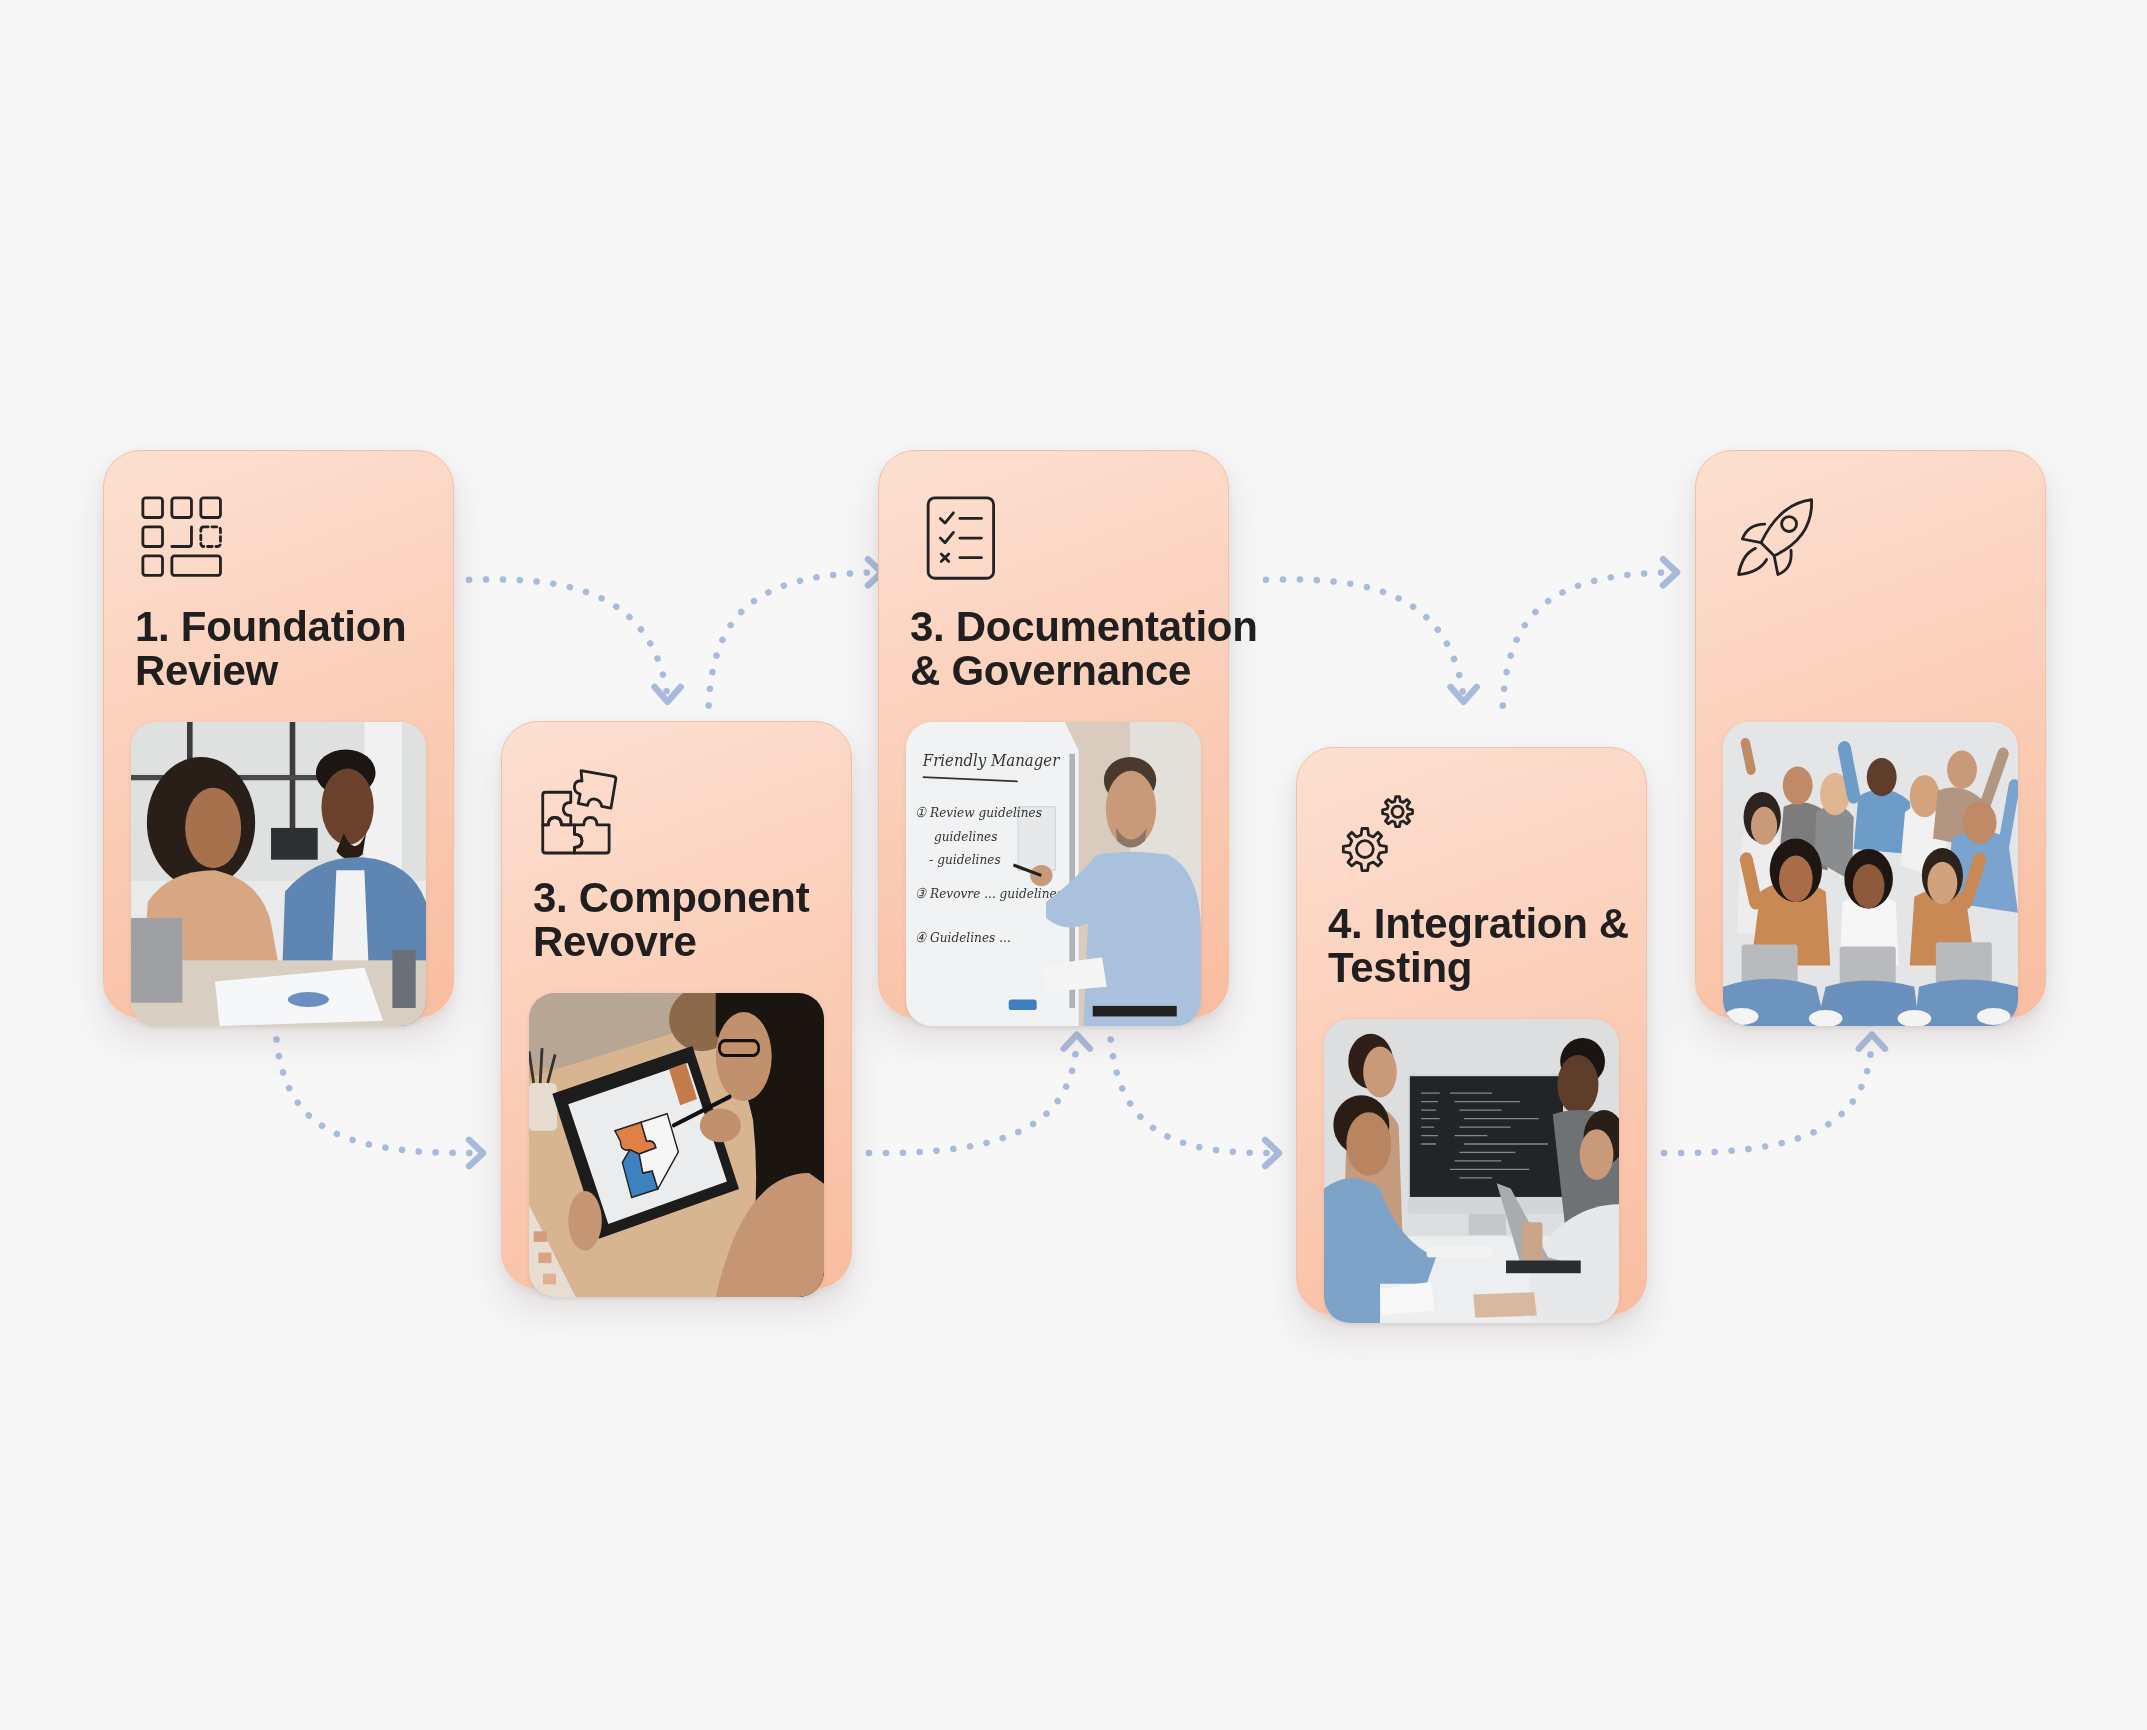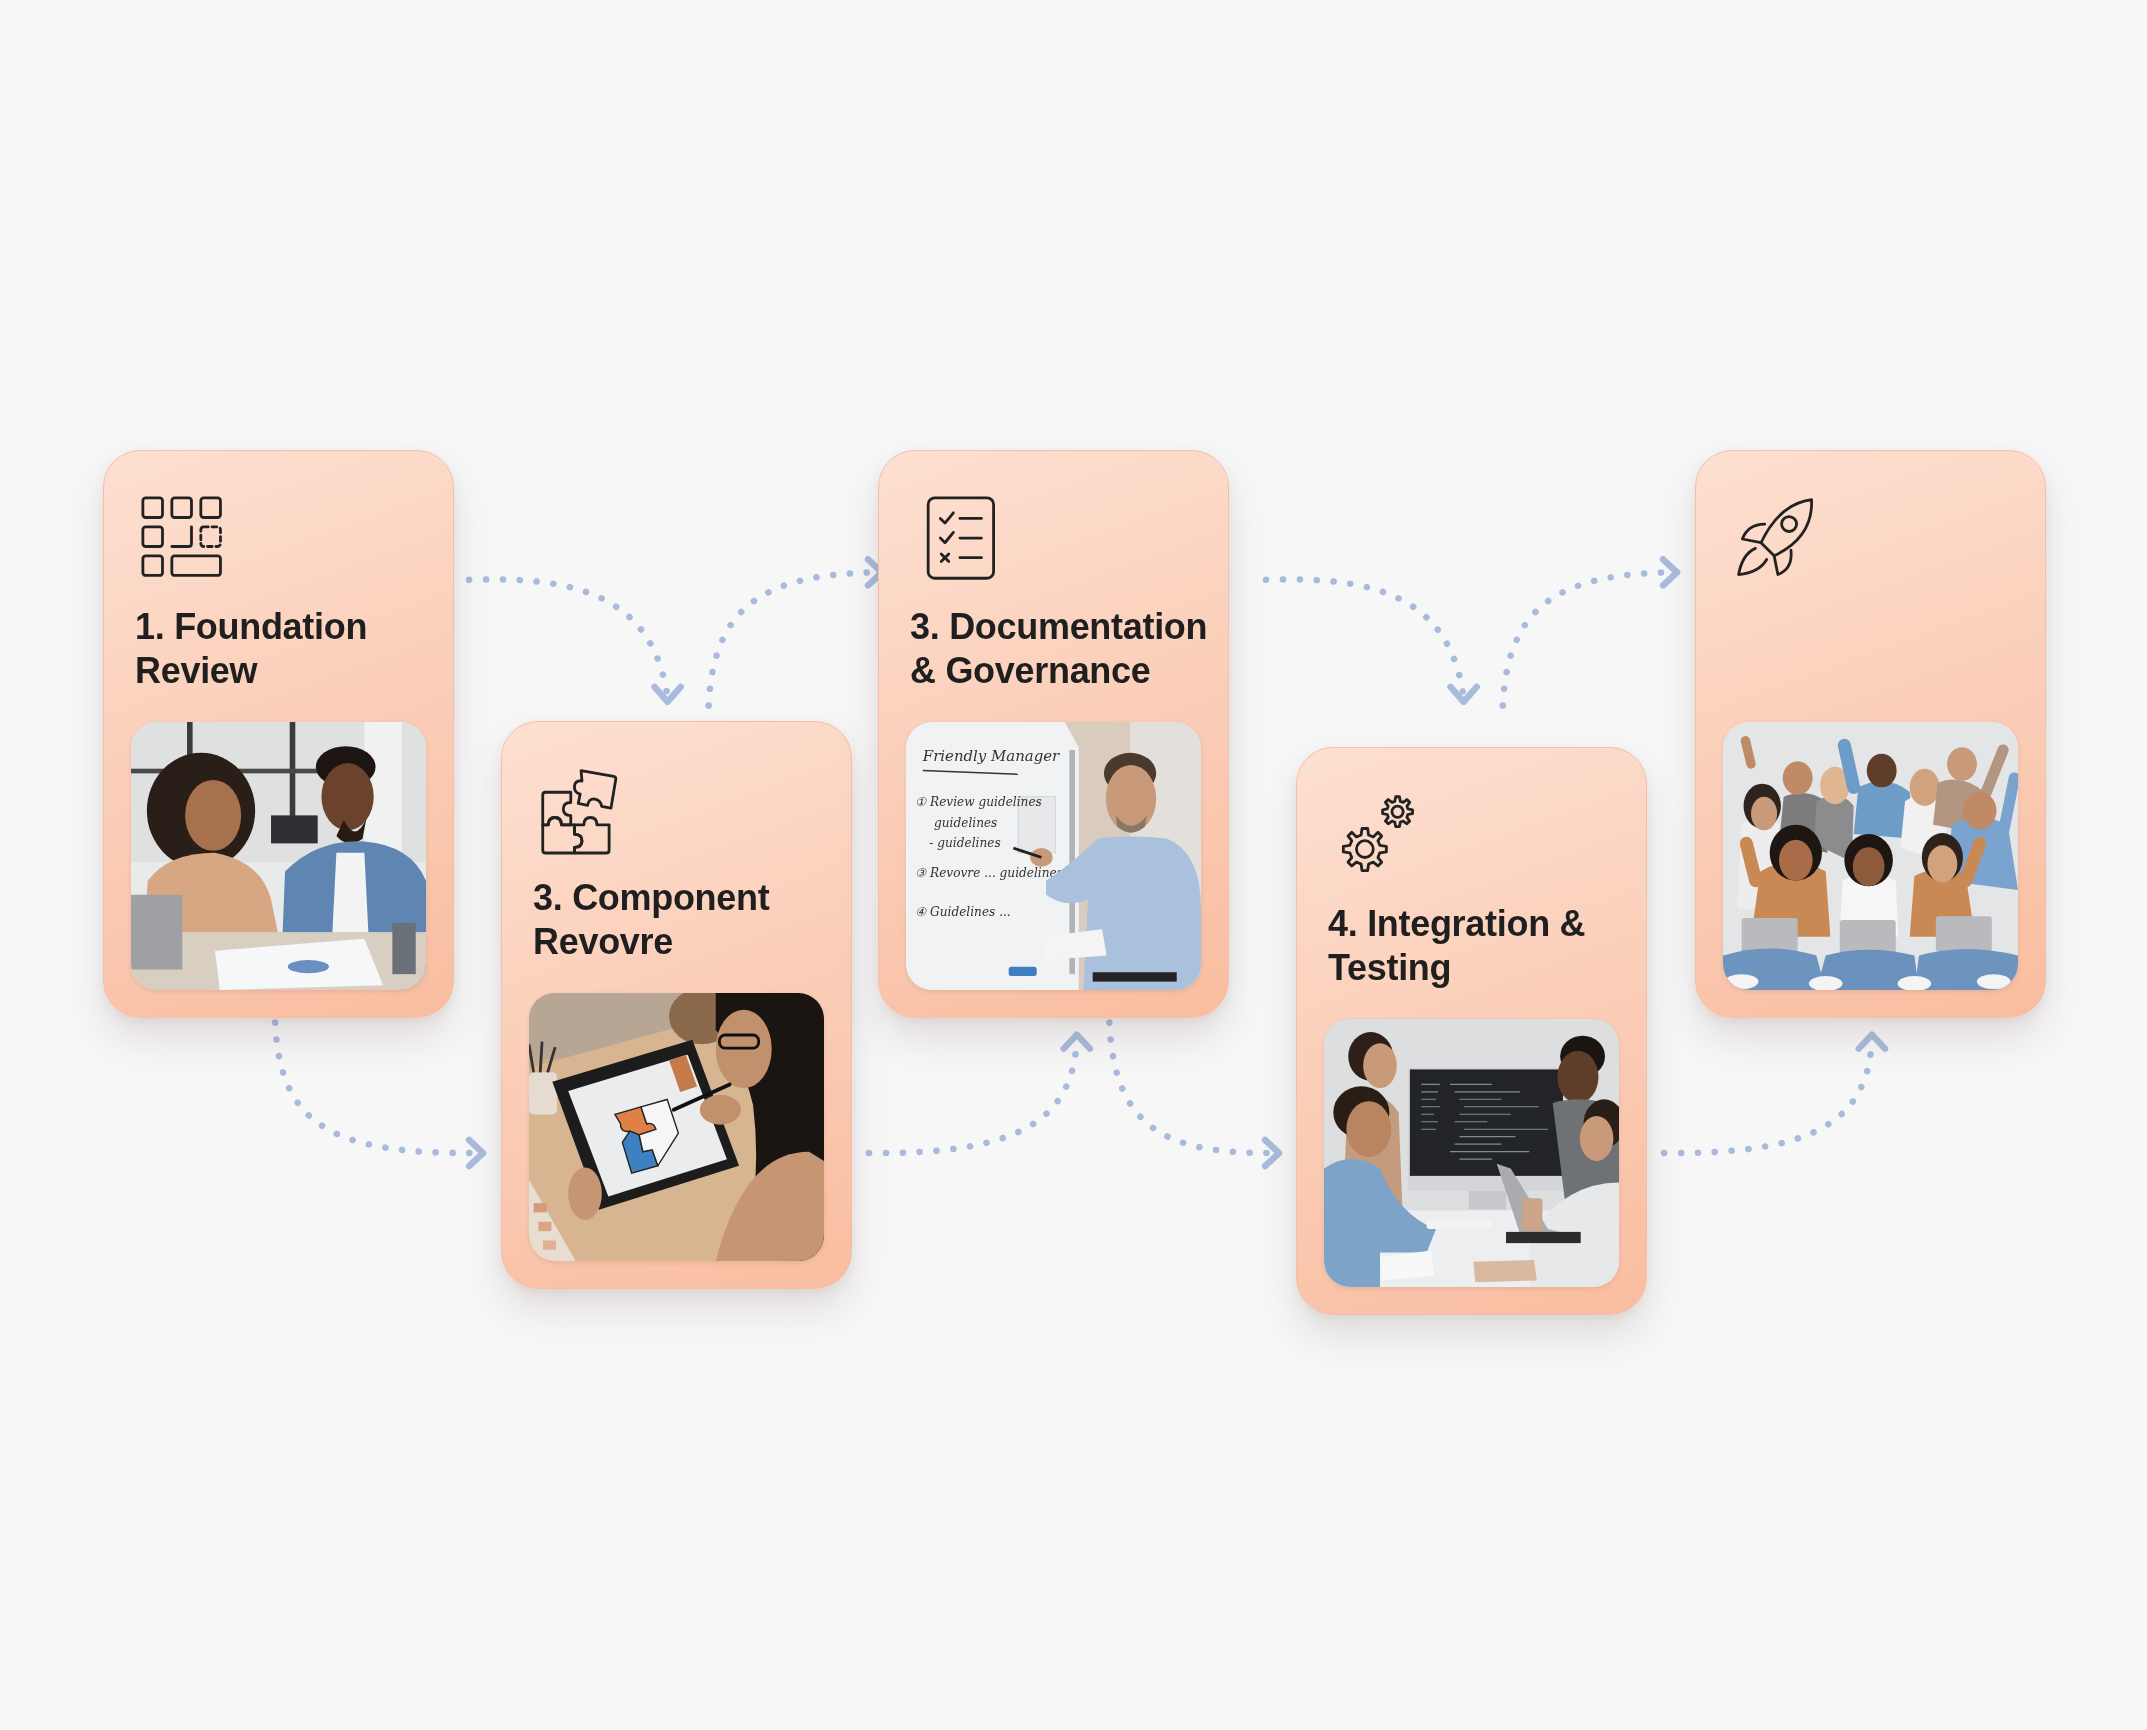--- a/index.html
+++ b/index.html
@@ -28,30 +28,30 @@
     left: 37px; top: 45px;
     width: 86px; height: 86px;
   }
   .card .icon svg { width: 100%; height: 100%; overflow: visible; }
   .card .icon svg * { fill: none; stroke: #222; stroke-width: 3; stroke-linecap: round; stroke-linejoin: round; }
   .card .title {
     position: absolute;
     left: 31px; top: 154px;
     right: 15px;
     color: #1f1f1f;
-    font-size: 36px;
+    font-size: 42px;
     line-height: 44px;
     font-weight: bold;
     letter-spacing: -0.3px;
   }
   .card .title span { display: block; white-space: nowrap; }
   .card .photo {
     position: absolute;
     left: 27px; top: 271px;
-    width: 295px; height: 268px;
+    width: 295px; height: 304px;
     border-radius: 26px;
     overflow: hidden;
     box-shadow: 0 1.9px 5.6px rgba(0,0,0,0.08);
   }
   .photo svg { width: 100%; height: 100%; display: block; }
 </style>
 </head>
 <body>
 
 <div class="canvas">

